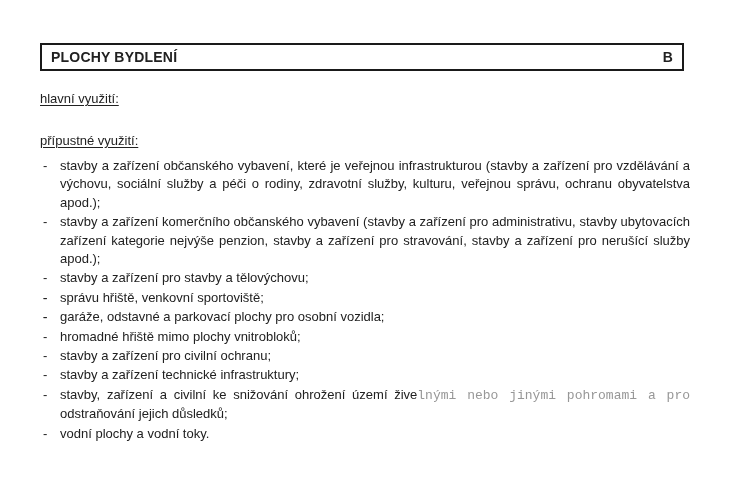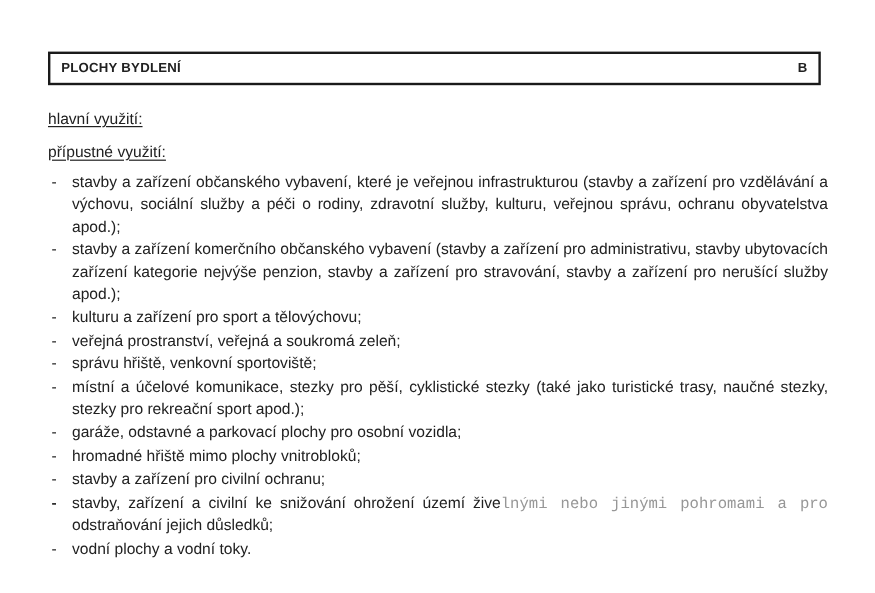--- a/index.html
+++ b/index.html
@@ -24,31 +24,31 @@
     border: 2px solid var(--color-border, #1a1a1a);
     display: flex;
     align-items: center;
     justify-content: space-between;
     padding: 0 9px;
     background: #ffffff;
   }
   .title-box .title,
   .title-box .code {
     font-weight: bold;
-    font-size: 11px;
+    font-size: 14px;
     letter-spacing: 0.2px;
     white-space: nowrap;
   }
   .heading {
     margin: 19px 0 0 0;
     line-height: 18px;
     text-decoration: underline;
     text-underline-offset: 2px;
   }
-  .heading.second { margin-top: 10px; }
+  .heading.second { margin-top: 24px; }
   .body-line {
     margin: 5px 0 0 0;
     line-height: 18px;
   }
   ul.bullets {
     margin: 7px 0 0 0;
     padding: 0;
     list-style: none;
   }
   ul.bullets li {
@@ -75,25 +75,25 @@
     <span class="code">B</span>
   </div>
 
   <div class="heading">hlavní využití:</div>
 
   <div class="heading second">přípustné využití:</div>
 
   <ul class="bullets">
     <li><span class="dash">-</span><span>stavby a zařízení občanského vybavení, které je veřejnou infrastrukturou (stavby a zařízení pro vzdělávání a výchovu, sociální služby a péči o rodiny, zdravotní služby, kulturu, veřejnou správu, ochranu obyvatelstva apod.);</span></li>
     <li><span class="dash">-</span><span>stavby a zařízení komerčního občanského vybavení (stavby a zařízení pro administrativu, stavby ubytovacích zařízení kategorie nejvýše penzion, stavby a zařízení pro stravování, stavby a zařízení pro nerušící služby apod.);</span></li>
-    <li><span class="dash">-</span><span>kulturu a zařízení pro sport a tělovýchovu;</span></li>
-    <li><span class="dash">-</span><span>veřejná prostranství, veřejná a soukromá zeleň;</span></li>
+    <li><span class="dash">-</span><span>stavby a zařízení pro stavby a tělovýchovu;</span></li>
+    <li><span class="dash">-</span></li>
     <li><span class="dash">-</span><span>správu hřiště, venkovní sportoviště;</span></li>
-    <li><span class="dash">-</span><span>místní a účelové komunikace, stezky pro pěší, cyklistické stezky (také jako turistické trasy, naučné stezky, stezky pro rekreační sport apod.);</span></li>
+    <li><span class="dash">-</span></li>
     <li><span class="dash">-</span><span>garáže, odstavné a parkovací plochy pro osobní vozidla;</span></li>
     <li><span class="dash">-</span><span>hromadné hřiště mimo plochy vnitrobloků;</span></li>
     <li><span class="dash">-</span><span>stavby a zařízení pro civilní ochranu;</span></li>
-    <li><span class="dash">-</span></li>
+    <li><span class="dash">-</span><span>stavby a zařízení technické infrastruktury;</span></li>
     <li><span class="dash">-</span><span>stavby, zařízení a civilní ke snižování ohrožení území žive</span><span class="faded">lnými nebo jinými pohromami a pro</span> <span>odstraňování jejich důsledků;</span></li>
     <li><span class="dash">-</span><span>vodní plochy a vodní toky.</span></li>
   </ul>
 
 </div>
 
 </body></html>

